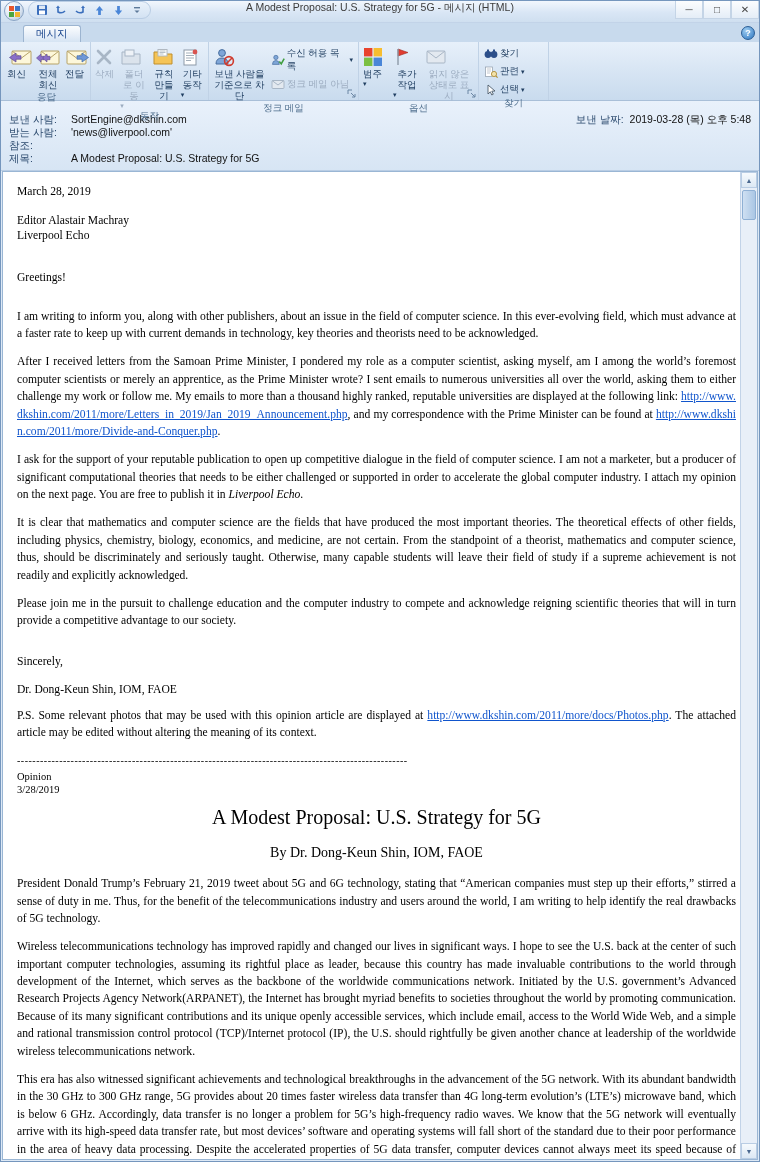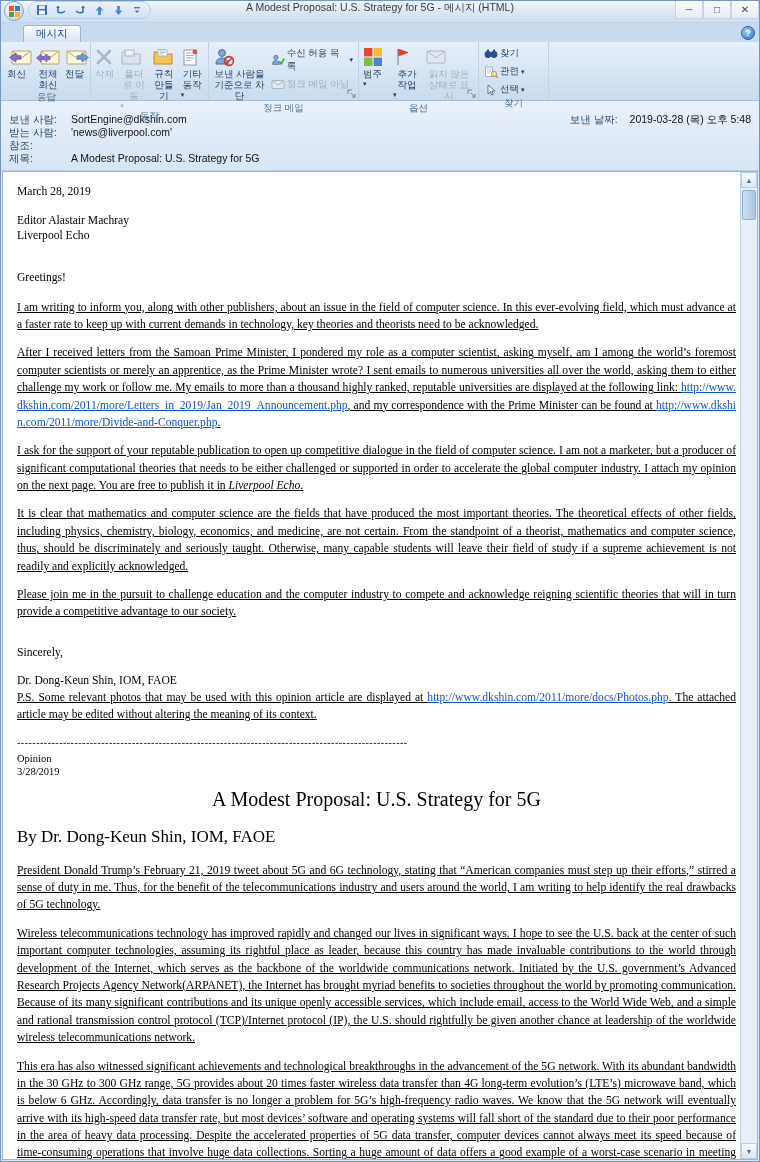--- a/index.html
+++ b/index.html
@@ -36,34 +36,34 @@
   .stack { display:flex; flex-direction:column; justify-content:flex-start; gap:3px; padding-top:3px; }
   .srow { display:flex; align-items:center; gap:2px; font-size:9.5px; color:#1e3c5f; padding:1px 3px; border-radius:2px; cursor:default; }
   .drop { font-size:7px; color:inherit; }
 
   
   .msgheader { background:linear-gradient(#e9f1fb,#d7e5f4); padding:12px 8px 5px 8px; font-size:10.5px; flex:none; border-bottom:1px solid #b9cde4; }
   .hrow { display:flex; line-height:13px; }
   .hlabel { width:62px; color:#2c4a6e; flex:none; }
   .hvalue { color:#111; }
   .hright { margin-left:auto; display:flex; }
-  .hright .hlabel { width:auto; margin-right:12px; }
+  .hright .hlabel { width:auto; margin-right:6px; }
 
   
   .bodywrap { flex:1; position:relative; background:#fff; border:1px solid #9ab6d4; margin:0 1px 1px 1px; overflow:hidden; }
   .mailbody { position:absolute; top:0; left:0; right:17px; bottom:0; overflow:hidden; padding:12px 4px 0 14px; font-family:"Liberation Serif", serif; font-size:11.6px; line-height:1.5; color:#000; }
-  .mailbody p { margin:0 0 11px 0; text-align:justify;text-decoration:underline; }
+  .mailbody p { margin:9px 0 11px 0; text-align:justify; }
   .openline { line-height:1.35; }
   .gap { height:13px; }
   a.link { color:#1155cc; text-decoration:underline; cursor:pointer; word-break:break-all; }
   .ps-block { margin-top:30px; }
   .sep { font-size:10px; letter-spacing:0.5px; color:#000; margin:8px 0 2px 0; white-space:nowrap; overflow:hidden; }
   .kicker, .kdate { font-size:10.5px; line-height:1.25; }
   .art-title { text-align:center; font-size:20px; margin:6px 0 10px 0; color:#000; }
-  .art-byline { font-size:17px; margin-bottom:12px; }
+  .art-byline { text-align:center; font-size:14px; margin-bottom:12px; }
 
   
   .vscroll { position:absolute; top:0; right:0; bottom:0; width:17px; background:#e8eff8; border-left:1px solid #c2d3e8; display:flex; flex-direction:column; }
   .sbtn { height:16px; flex:none; background:linear-gradient(#f6fafd,#dce8f4); border:1px solid #b9cde4; display:flex; align-items:center; justify-content:center; font-size:7px; color:#4a6890; }
   .strack { flex:1; position:relative; }
   .sthumb { position:absolute; top:2px; left:1px; right:1px; height:30px; background:linear-gradient(90deg,#cfe0f2,#aac6e4); border:1px solid #8fb0d4; border-radius:2px; }
 </style>
 </head>
 <body>
 

